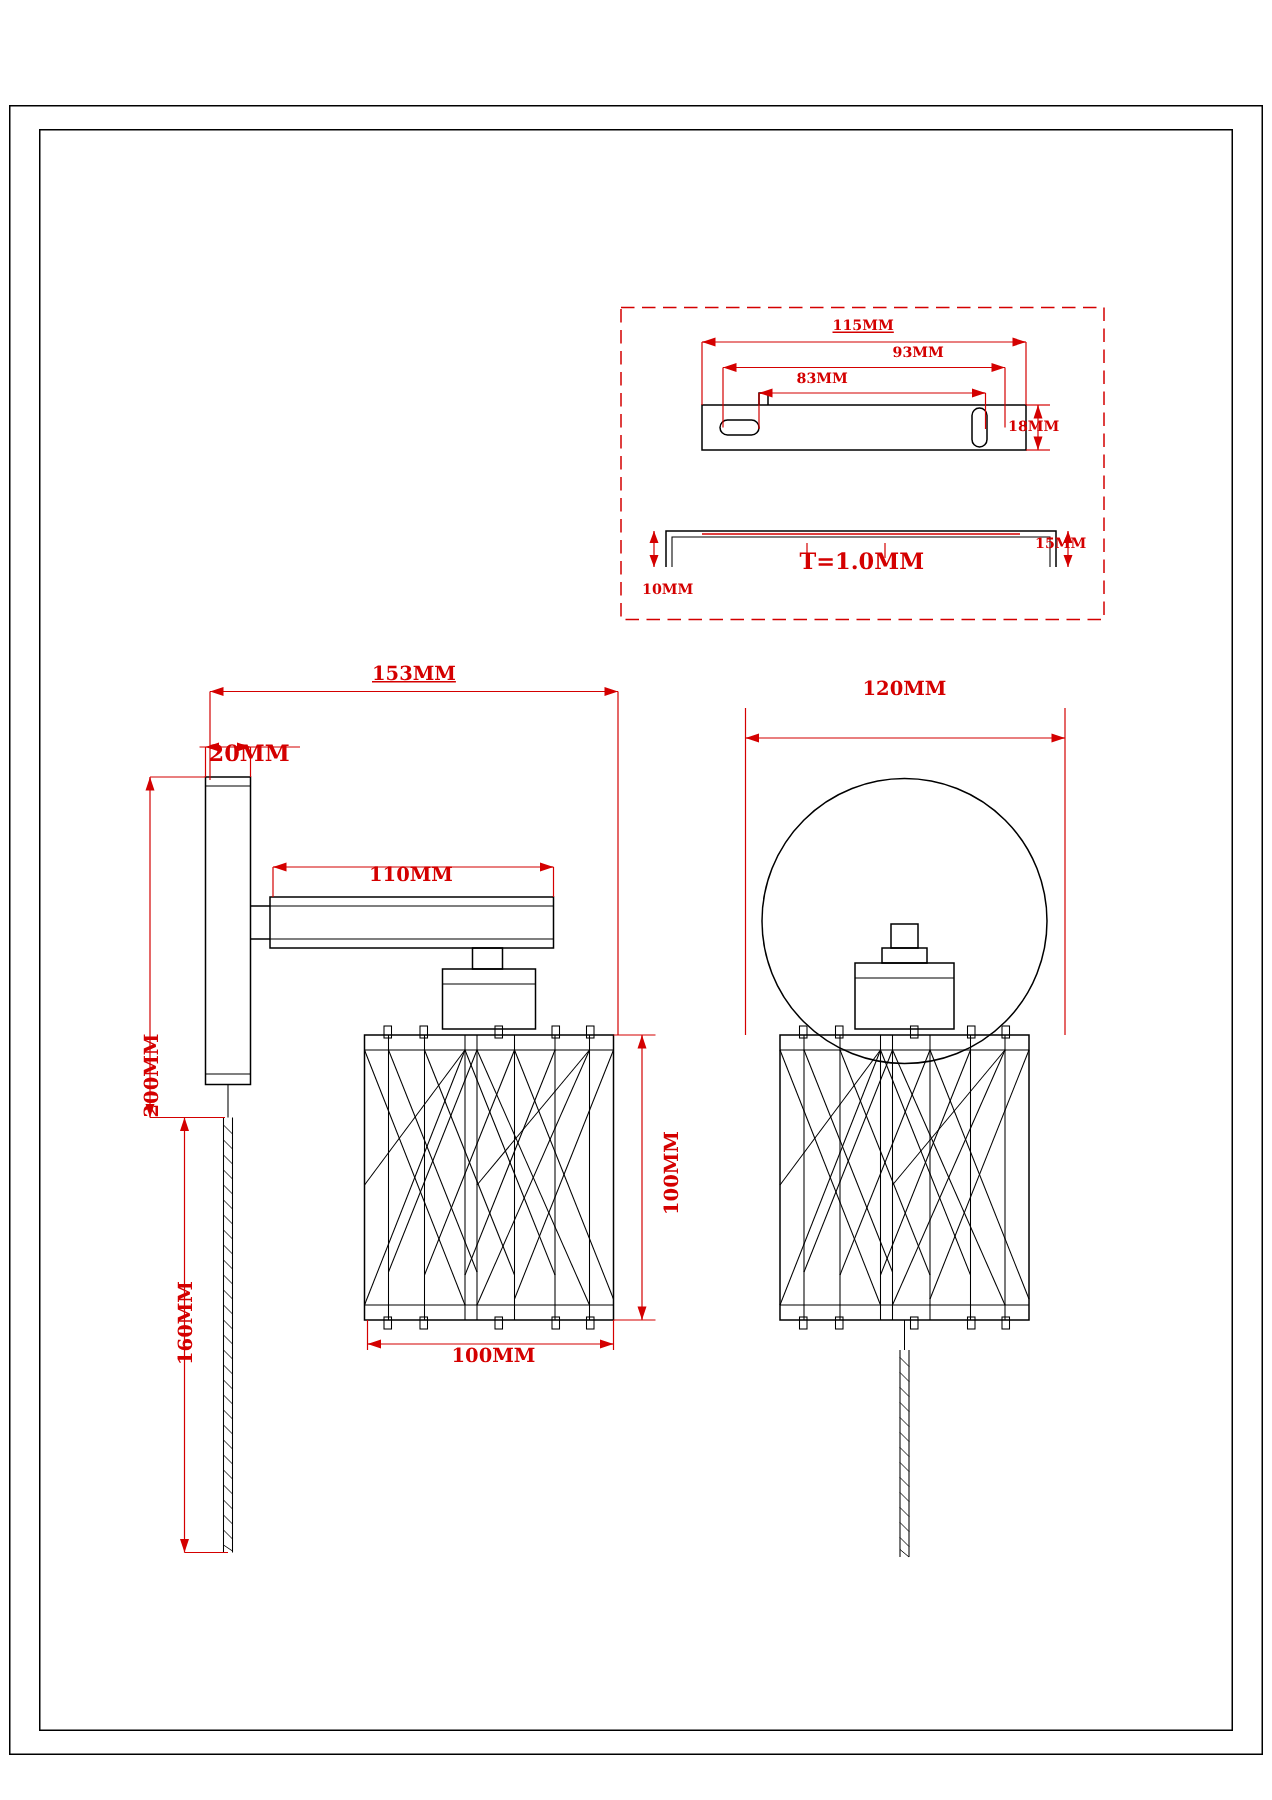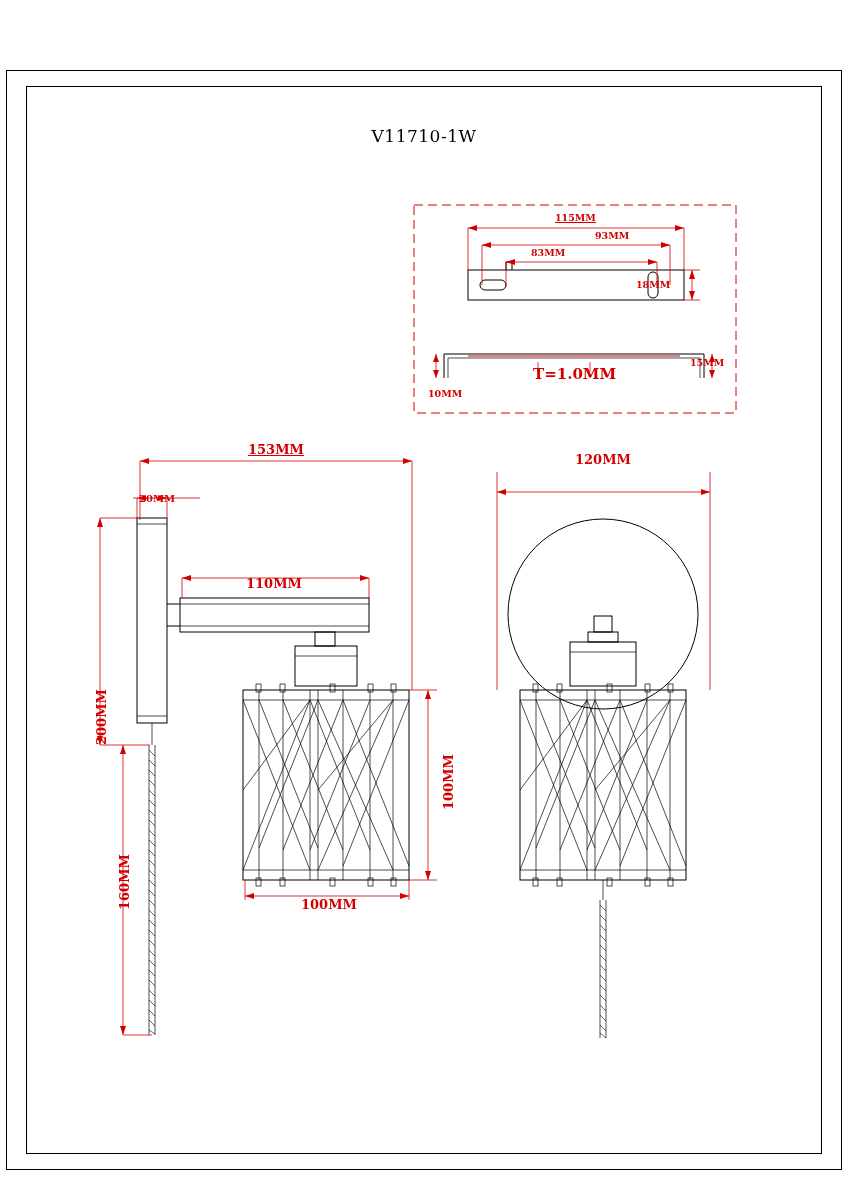--- a/index.html
+++ b/index.html
@@ -74,21 +74,20 @@
   .fillred { fill: #d40000; stroke: none; }
 </style>
 </head>
 <body>
 
 <div id="sheet">
 
   <div class="frame-outer"></div>
   <div class="frame-inner"></div>
 
-  <div class="title">V11710-1W</div>
 
   <svg class="layer">
 
     <g>
       <rect class="reddash" x="414" y="205" width="322" height="208"></rect>
 
       <rect class="blk" x="468" y="270" width="216" height="30"></rect>
 
       <rect class="blk" x="480" y="280" rx="5" ry="5" width="26" height="10"></rect>
 
@@ -304,27 +303,27 @@
       <path class="fillred" d="M497 492 l9 -3 v6 z"></path>
       <path class="fillred" d="M710 492 l-9 -3 v6 z"></path>
       <line class="redthin" x1="497" y1="472" x2="497" y2="690"></line>
       <line class="redthin" x1="710" y1="472" x2="710" y2="690"></line>
     </g>
   </svg>
 
   <div class="dim sm" style="left:555px; top:212px;text-decoration:underline;">115MM</div>
   <div class="dim sm" style="left:555px; top:230px;margin-left:40px;">93MM</div>
   <div class="dim sm" style="left:531px; top:247px;">83MM</div>
-  <div class="dim sm" style="left:636px; top:279px;">18MM</div>
+  <div class="dim sm" style="left:672px; top:279px;">18MM</div>
   <div class="dim sm" style="left:428px; top:353px;margin-top:35px;">10MM</div>
   <div class="dim sm" style="left:690px; top:357px;">15MM</div>
   <div class="dim" style="left:533px; top:365px;">T=1.0MM</div>
 
   <div class="dim" style="left:248px; top:442px; font-size:13px;text-decoration:underline;">153MM</div>
-  <div class="dim" style="left:139px; top:493px; font-size:10px;">20MM</div>
+  <div class="dim" style="left:139px; top:493px; font-size:15px;">20MM</div>
   <div class="dim" style="left:246px; top:576px; font-size:13px;">110MM</div>
   <div class="dim vert" style="left:94px; top:745px; font-size:13px;">200MM</div>
   <div class="dim vert" style="left:117px; top:910px; font-size:13px;">160MM</div>
   <div class="dim vert" style="left:441px; top:810px; font-size:13px;">100MM</div>
   <div class="dim" style="left:301px; top:897px; font-size:13px;">100MM</div>
 
   <div class="dim" style="left:575px; top:452px; font-size:13px;">120MM</div>
 
 </div>
 

